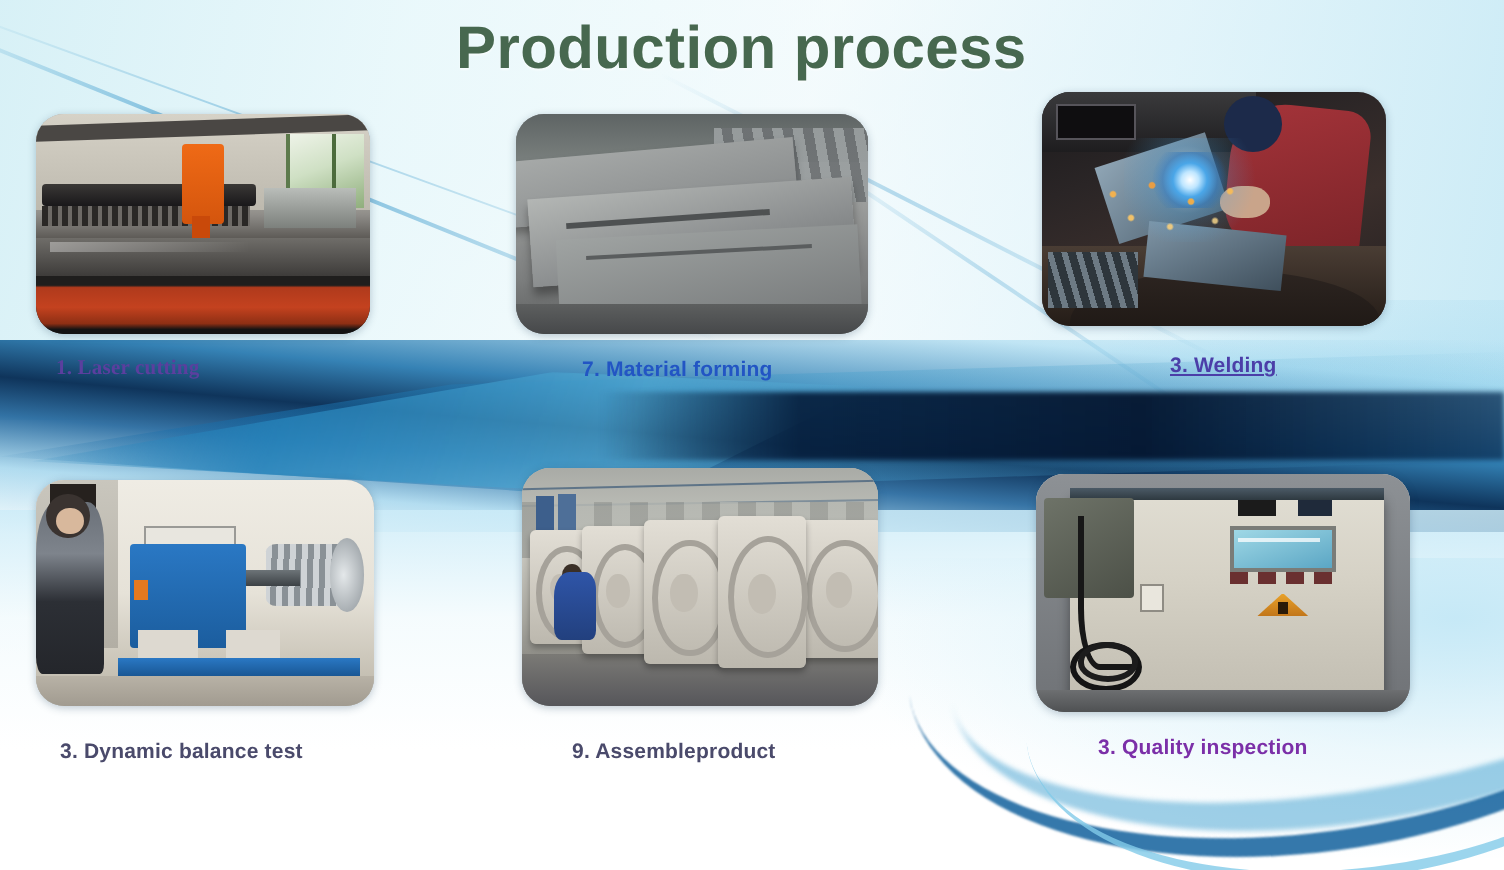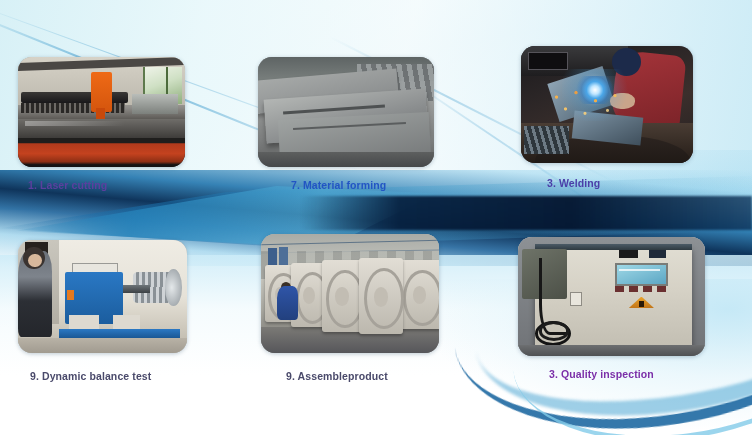--- a/index.html
+++ b/index.html
@@ -297,39 +297,40 @@
   <div class="bg-band"></div>
   <div class="bg-band-wedge"></div>
   <div class="bg-band-sail"></div>
   <div class="bg-band-dark"></div>
   <div class="bg-lower-mist"></div>
   <div class="bg-swoosh"></div>
   <div class="bg-swoosh-line swoosh-2"></div>
   <div class="bg-swoosh-line swoosh-1"></div>
   <div class="bg-swoosh-line swoosh-3"></div>
 
+  <div class="title">Production process</div>
 
   <div class="tile" style="left:18px; top:57px; width:167px; height:110px;">
     <div class="photo p1">
       <span class="wall"></span>
         <span class="beam"></span>
       <span class="window"></span>
         <span class="winbar"></span>
       <span class="mach2"></span>
       <span class="gantry"></span>
         <span class="rail"></span>
       <span class="head"></span>
         <span class="head2"></span>
         <span class="spark"></span>
       <span class="bed"></span>
         <span class="bedsheen"></span>
       <span class="base"></span>
     </div>
   </div>
-  <div class="cap" style="left:28px; top:179px; color:#5b3f9e;">1. Laser cutting</div>
+  <div class="cap" style="left:28px; top:179px; color:#5b3f9e;font-family:Liberation Serif, serif;">1. Laser cutting</div>
 
   <div class="tile" style="left:258px; top:57px; width:176px; height:110px;">
     <div class="photo p2">
       <span class="sky"></span>
         <span class="bgstack"></span>
       <span class="pl1"></span>
         <span class="pl2"></span>
         <span class="pl3"></span>
       <span class="edge"></span>
         <span class="edge2"></span>
@@ -348,42 +349,42 @@
       <span class="table"></span>
         <span class="tablecurve"></span>
       <span class="sheetB"></span>
         <span class="bars"></span>
       <span class="hand"></span>
       <span class="arc2"></span>
         <span class="arc"></span>
         <span class="sparks"></span>
     </div>
   </div>
-  <div class="cap" style="left:547px; top:177px; color:#4b3ea8;">3. Welding</div>
+  <div class="cap" style="left:585px; top:177px; color:#4b3ea8;text-decoration:underline;">3. Welding</div>
 
   <div class="tile" style="left:18px; top:240px; width:169px; height:113px;">
     <div class="photo p4">
       <span class="wallL"></span>
         <span class="dark"></span>
       <span class="machtop"></span>
       <span class="rotor"></span>
         <span class="rotorcap"></span>
         <span class="shaft"></span>
       <span class="mach"></span>
         <span class="orange"></span>
       <span class="plinth"></span>
         <span class="plinth2"></span>
       <span class="bedrail"></span>
       <span class="worker"></span>
         <span class="whead"></span>
         <span class="wface"></span>
       <span class="floor"></span>
     </div>
   </div>
-  <div class="cap" style="left:30px; top:370px; color:#4a4a6b;">9. Dynamic balance test</div>
+  <div class="cap" style="left:30px; top:370px; color:#4a4a6b;">3. Dynamic balance test</div>
 
   <div class="tile" style="left:261px; top:234px; width:178px; height:119px;">
     <div class="photo p5">
       <span class="roof"></span>
         <span class="wire"></span>
         <span class="wire2"></span>
       <span class="bgwall"></span>
       <span class="far1"></span>
         <span class="far2"></span>
       <span class="floor"></span>

